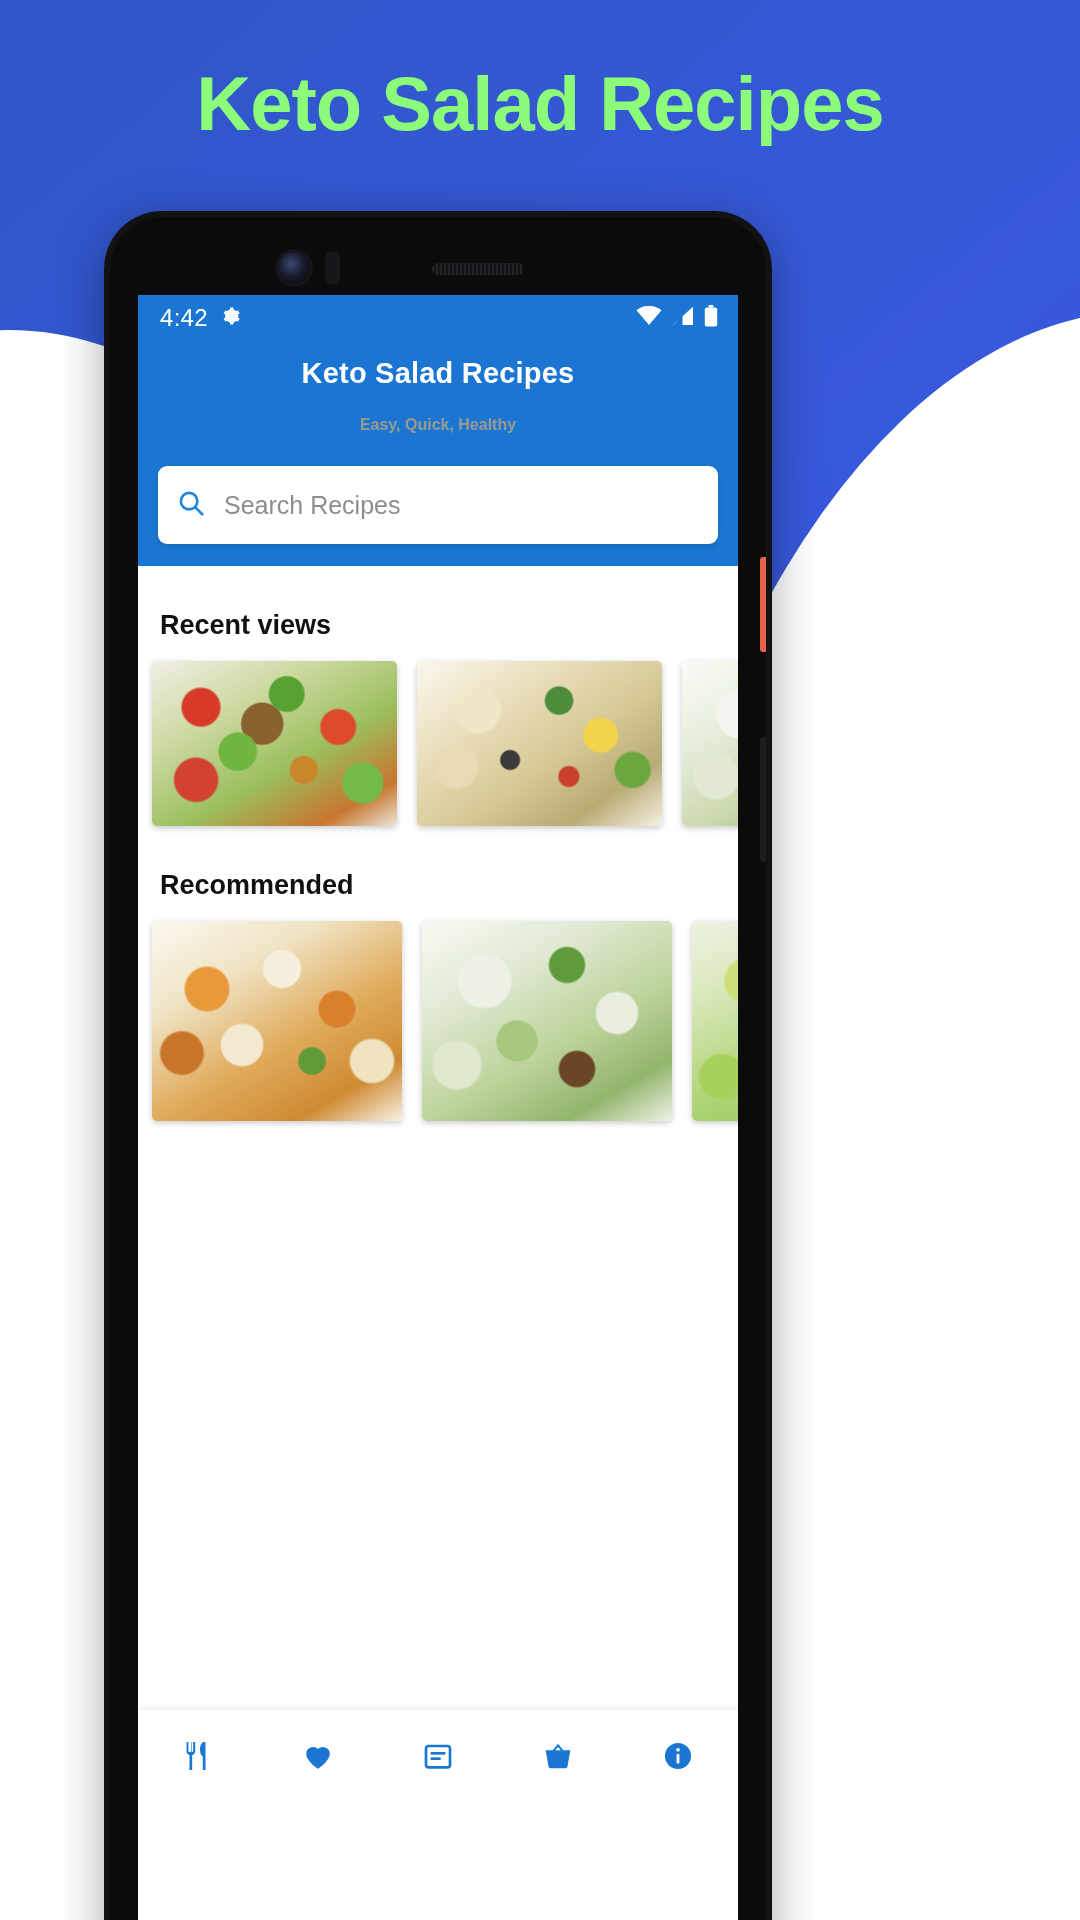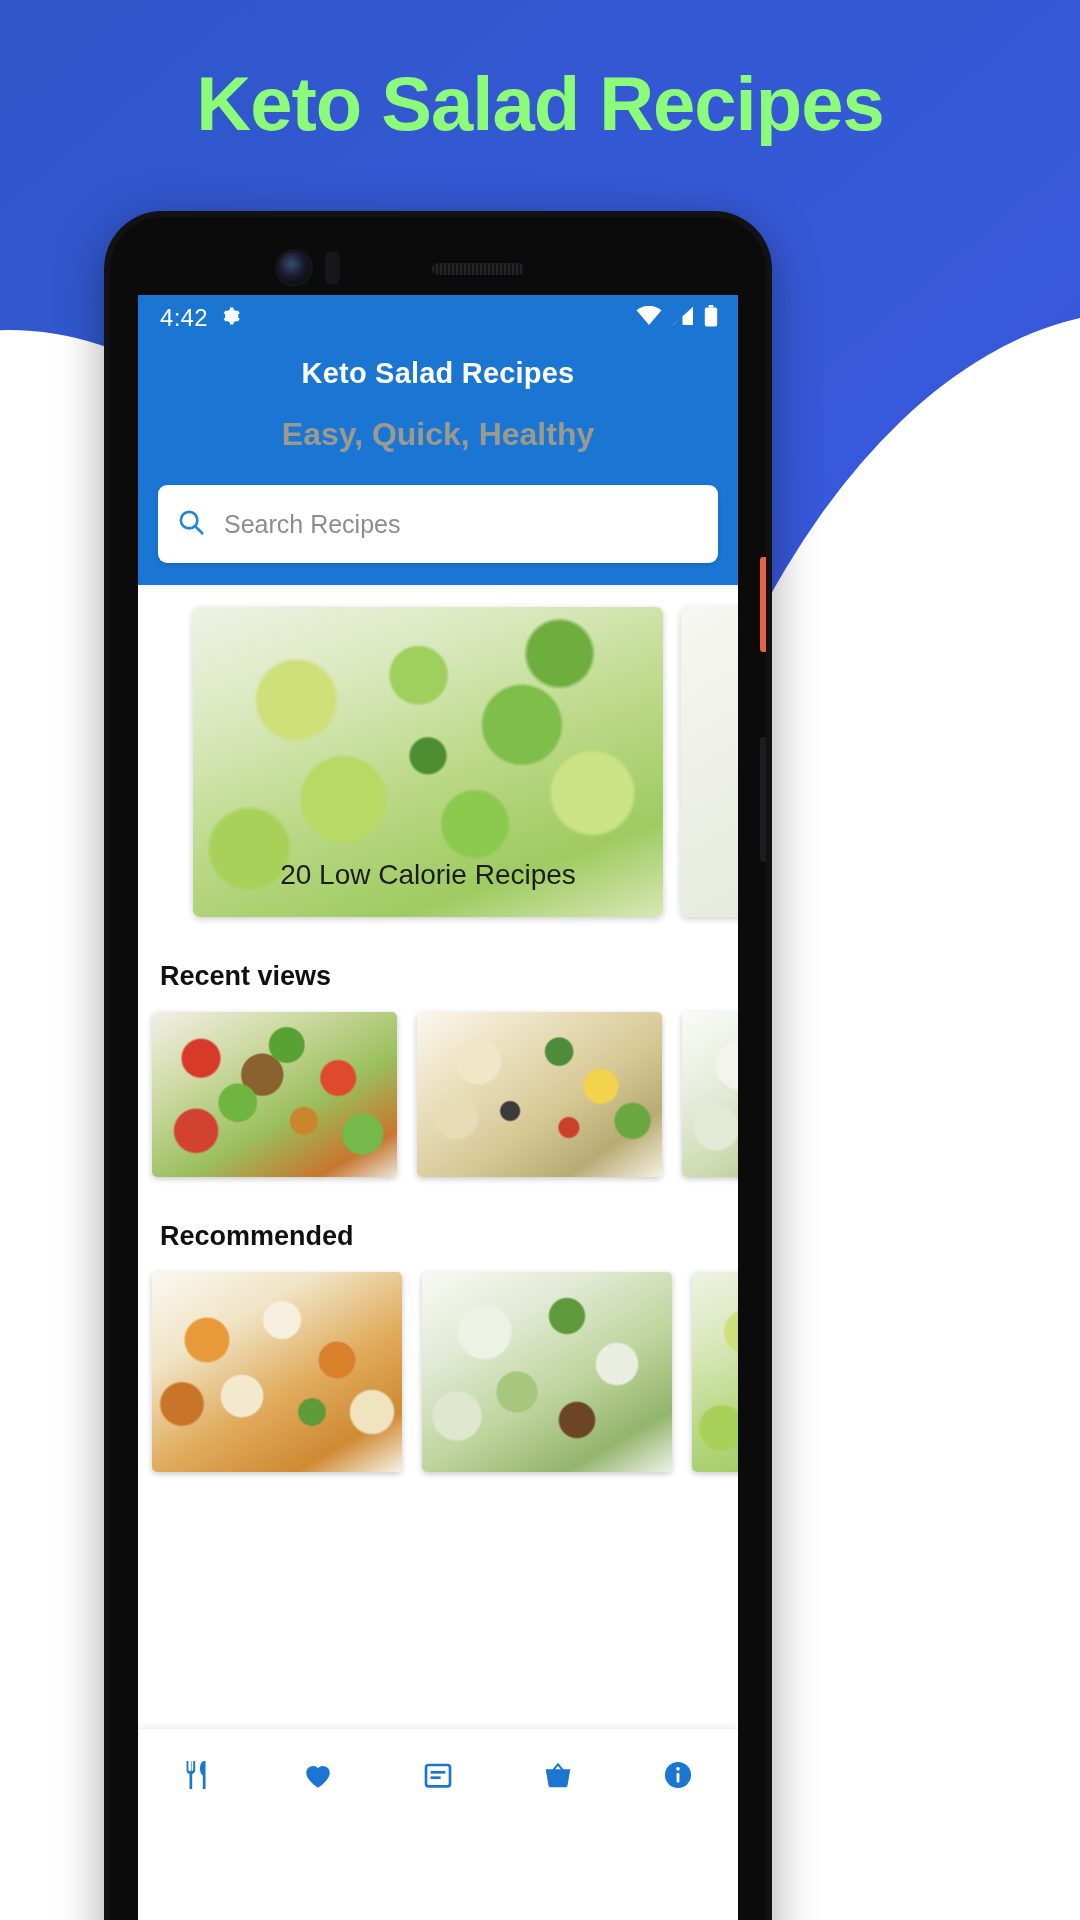--- a/index.html
+++ b/index.html
@@ -163,21 +163,21 @@
   #app-title {
     text-align: center;
     color: #ffffff;
     font-size: 29px;
     font-weight: bold;
     letter-spacing: .2px;
   }
   #app-subtitle {
     text-align: center;
     color: #9a9a8f;
-    font-size: 32px;
+    font-size: 16px;
     font-weight: bold;
     margin-top: 26px;
   }
   #search-wrap {
     margin: 32px 20px 0 20px;
     padding-bottom: 22px;
   }
   #search-box {
     background: #ffffff;
     border-radius: 9px;
@@ -422,34 +422,20 @@
                 <line x1="15.6" y1="15.6" x2="21" y2="21"></line>
               </svg>
             </span>
             <span id="search-placeholder">Search Recipes</span>
           </div>
         </div>
       </div>
 
       <div id="content">
 
-        <div id="featured-row">
-          <div class="featured-card">
-            <div class="photo">
-              <div class="ph ph-cucumber"></div>
-            </div>
-            <div class="featured-caption">20 Low Calorie Recipes</div>
-          </div>
-          <div class="featured-card">
-            <div class="photo">
-              <div class="ph ph-plain"></div>
-            </div>
-            <div class="featured-caption"></div>
-          </div>
-        </div>
 
         <div class="section-title">Recent views</div>
         <div class="hrow">
           <div class="hcard">
               <div class="ph ph-tomato"></div>
             </div>
           <div class="hcard">
               <div class="ph ph-chicken"></div>
             </div>
           <div class="hcard">

